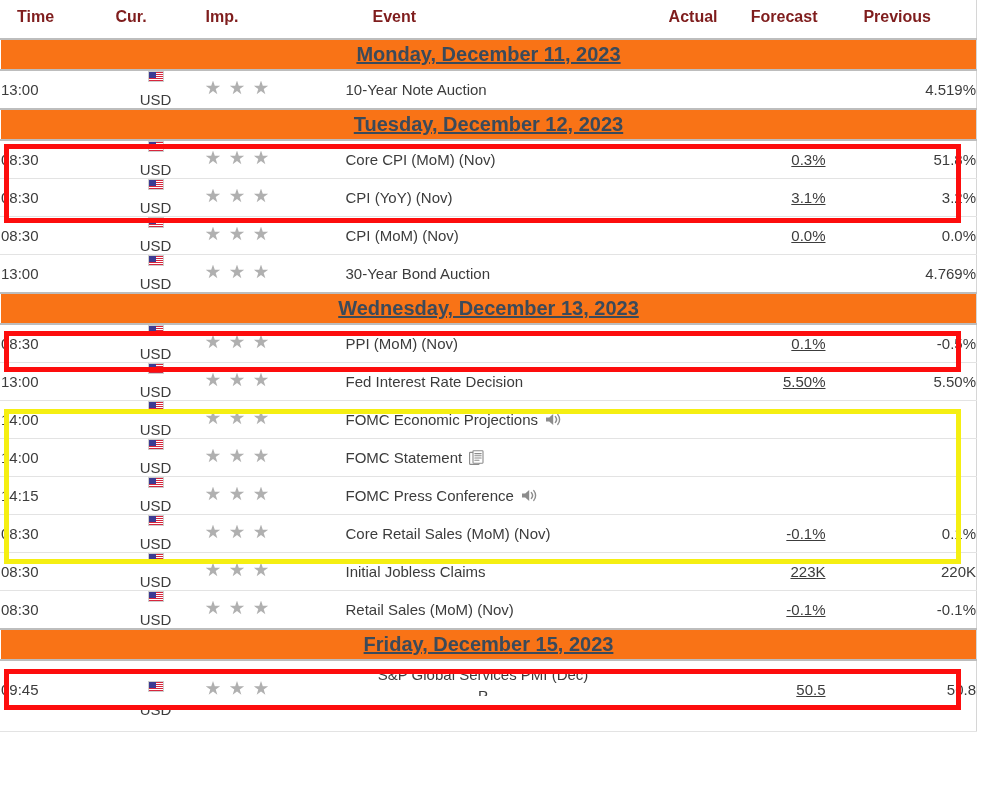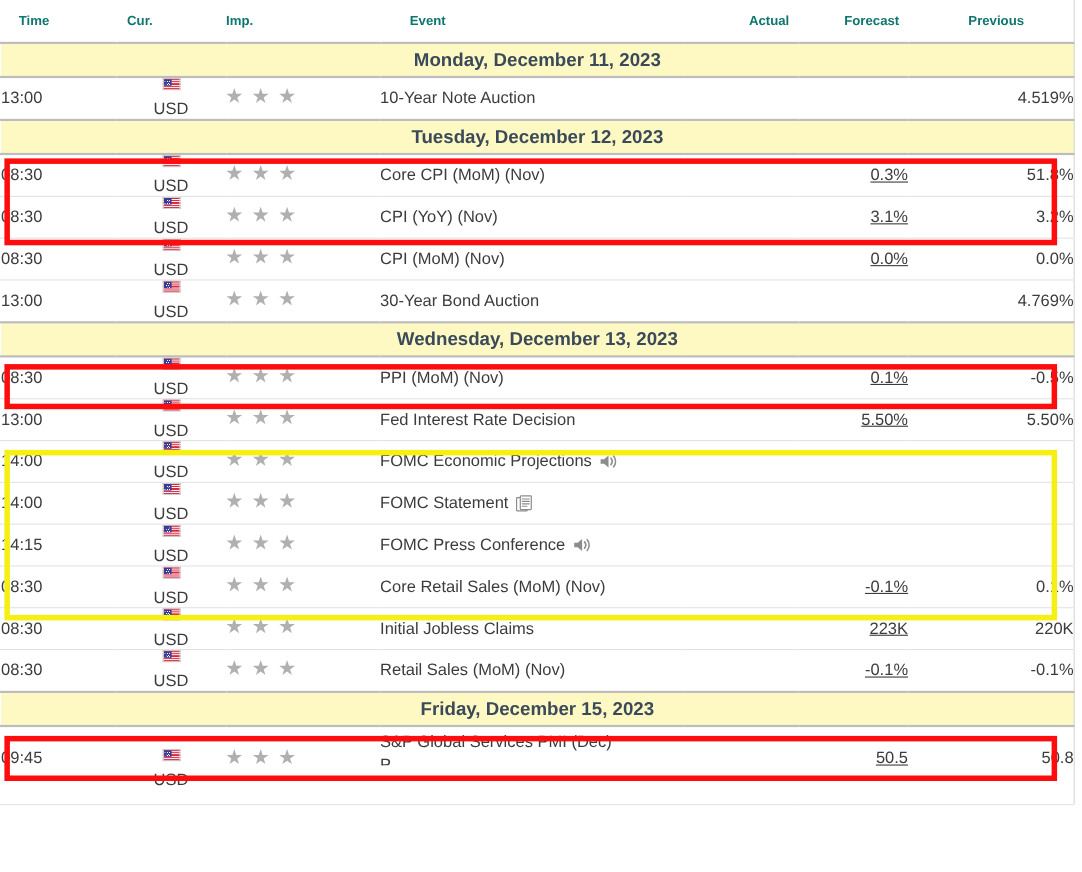--- a/index.html
+++ b/index.html
@@ -34,48 +34,49 @@
   col.c-time { width: 105px; }
   col.c-cur  { width: 100px; }
   col.c-imp  { width: 140px; }
   col.c-event{ width: 275px; }
   col.c-actual { width: 105px; }
   col.c-forecast { width: 100px; }
   col.c-previous { width: 151px; }
 
   
   thead th {
-    font-size: 12px;
+    font-size: 16px;
     font-weight: bold;
-    color: #0f766e;
+    color: #7f1d1d;
     background: #ffffff;
     padding: 0 0 12px 0;
     border-bottom: 2px solid #bdbdbd;
     vertical-align: bottom;
     height: 26px;
   }
   th.h-time { text-align: left; padding-left: 16px; }
   th.h-cur  { text-align: left; padding-left: 10px; }
   th.h-imp  { text-align: left; padding-left: 0px; }
   th.h-event{ text-align: left; padding-left: 27px; }
   th.h-actual { text-align: right; padding-right: 8px; margin-top: 20px; }
   th.h-forecast { text-align: right; padding-right: 8px; }
   th.h-previous { text-align: right; padding-right: 45px; }
 
   
   tr.day-row td {
-    background: #fef9c3;
+    background: #f97316;
     border-top: 2px solid #bdbdbd;
     border-bottom: 2px solid #bdbdbd;
     text-align: center;
-    font-size: 17px;
+    font-size: 20px;
     font-weight: bold;
     color: #3b4a5a;
     height: 29px;
     padding: 0;
+    text-decoration: underline;
   }
 
   
   tr.event-row td {
     height: 37px;
     padding: 0;
     font-size: 15px;
     color: #3c3c3c;
     border-bottom: 1px solid #e3e3e3;
     background: #ffffff;
@@ -194,21 +195,21 @@
   .hl-yellow { border: 5px solid #f5ef12; }
 
   
   tr.event-row.clipped td { height: 50px; vertical-align: top; }
   tr.event-row.clipped td.td-time,
   tr.event-row.clipped td.td-cur,
   tr.event-row.clipped td.td-imp,
   tr.event-row.clipped td.td-actual,
   tr.event-row.clipped td.td-forecast,
   tr.event-row.clipped td.td-previous { padding-top: 20px; }
-  .event-stack { display: flex; flex-direction: column; gap: 4px; padding-top: 5px; }
+  .event-stack { display: flex; flex-direction: column; gap: 4px; padding-top: 5px; align-items: center; }
   .event-stack .second-line {
     color: #3c3c3c;
     font-size: 15px;
     height: 9px;
     overflow: hidden;
   }
 </style>
 </head>
 <body>
 

